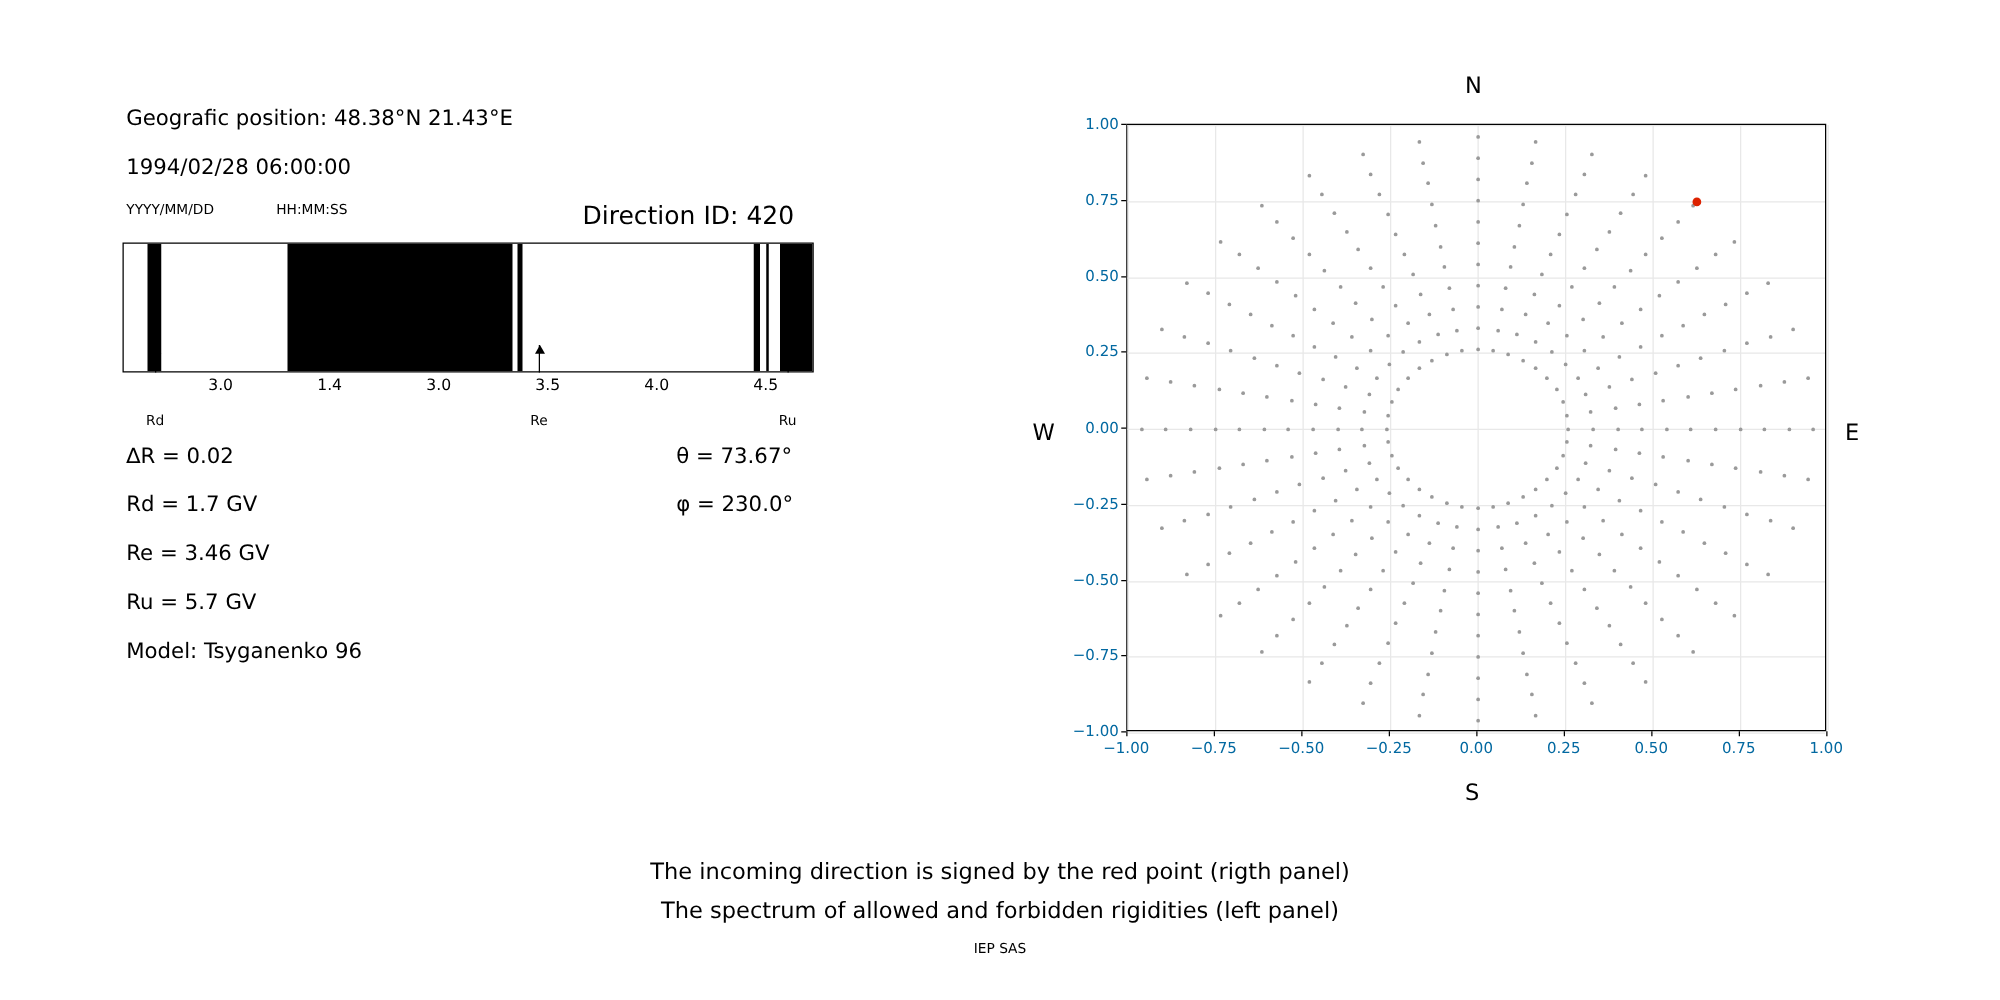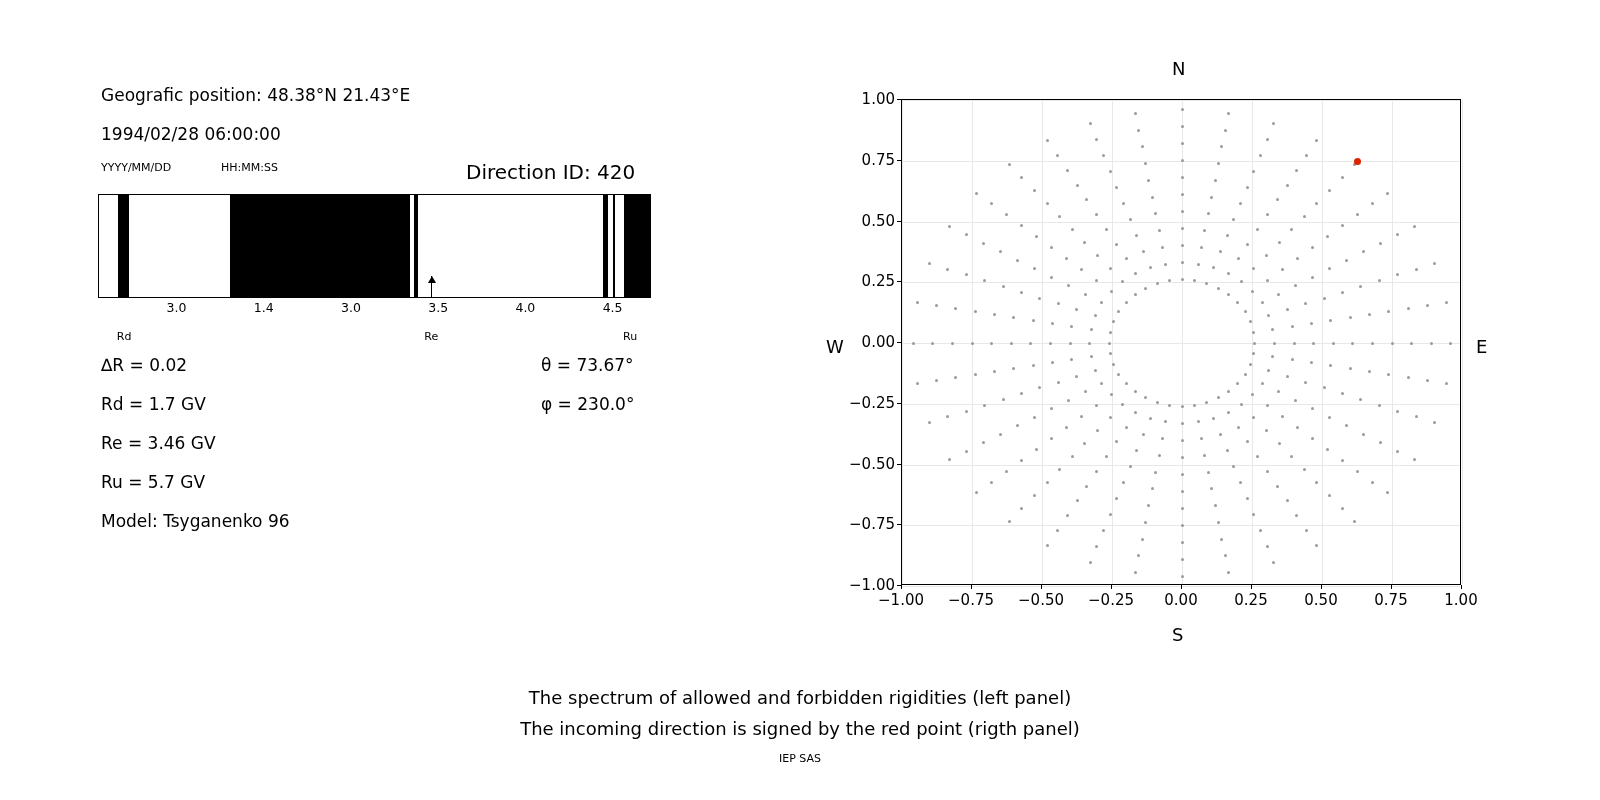--- a/index.html
+++ b/index.html
@@ -149,22 +149,22 @@
   }
   .dot.red {
     width: 7px;
     height: 7px;
     background: #dd2200;
     margin-left: -3.5px;
     margin-top: -3.5px;
   }
   .ax-tick {
     position: absolute;
-    font-size: 15px;
-    color: #000000;
+    font-size: 12px;
+    color: #0369a1;
     white-space: nowrap;
   }
   .ax-tick.x { transform: translateX(-50%); top: 489px; }
   .ax-tick.y { transform: translateY(-50%); text-align: right; }
   .axtickmark {
     position: absolute;
     background: #000;
   }
   .compass {
     position: absolute;
@@ -700,16 +700,16 @@
     <div class="ax-tick y" style="left: 43px; width: 52px; top: 99px;">1.00</div>
     <div class="axtickmark" style="left: 97px; top: 99px; width: 4px; height: 1px;"></div>
   </div>
 
 <div class="compass" id="c-n">N</div>
 <div class="compass" id="c-s">S</div>
 <div class="compass" id="c-w">W</div>
 <div class="compass" id="c-e">E</div>
 
 <div id="caption">
+  <div class="cap-line">The incoming direction is signed by the red point (rigth panel)</div>
   <div class="cap-line">The spectrum of allowed and forbidden rigidities (left panel)</div>
-  <div class="cap-line">The incoming direction is signed by the red point (rigth panel)</div>
 </div>
 <div id="footer">IEP SAS</div>
 
 </body></html>

